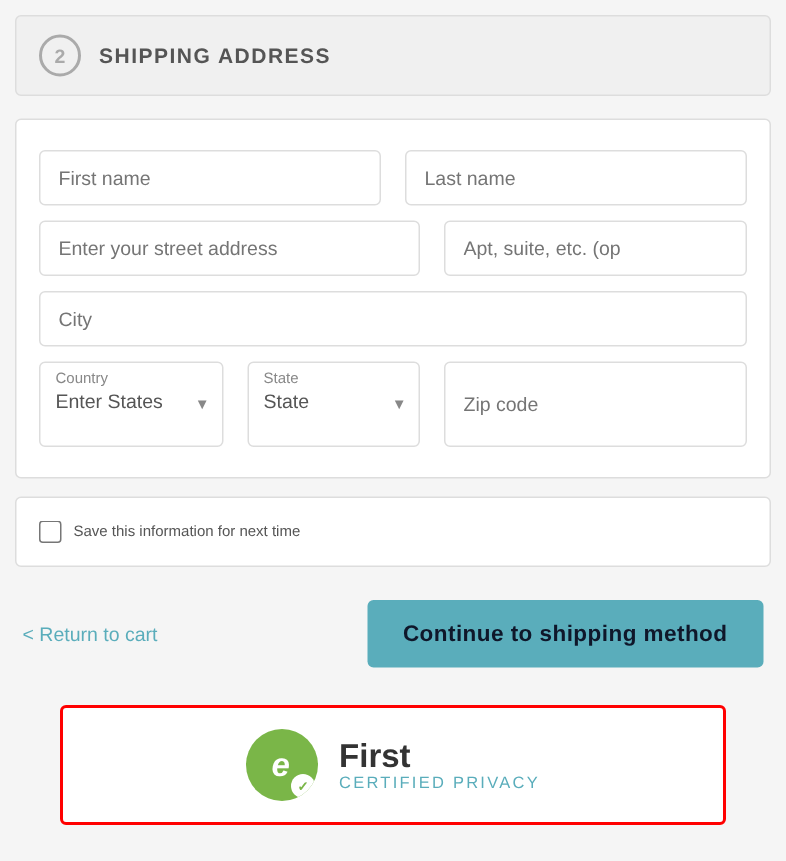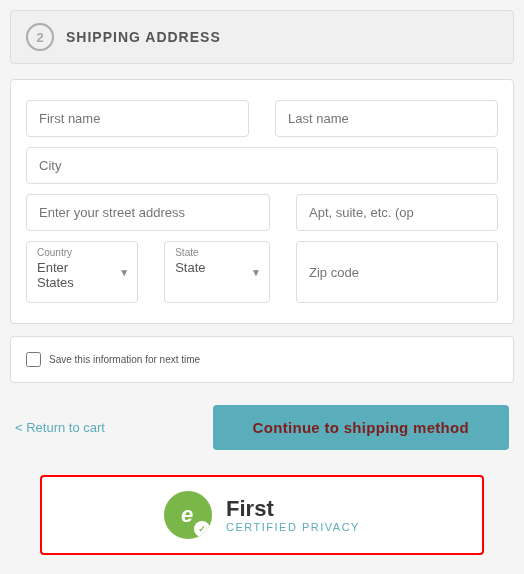--- a/index.html
+++ b/index.html
@@ -46,21 +46,21 @@
     }
     .form-section {
       background: #fff;
       border: 1px solid #ddd;
       border-radius: 4px;
       padding: 20px 15px;
       margin-bottom: 12px;
     }
     .form-row {
       display: flex;
-      gap: 26px;
+      gap: 16px;
       margin-bottom: 10px;
     }
     .form-row:last-child {
       margin-bottom: 0;
     }
     .form-input {
       flex: 1;
       padding: 10px 12px;
       border: 1px solid #ddd;
       border-radius: 4px;
@@ -77,21 +77,21 @@
       color: #888;
     }
     .form-select-container {
       flex: 1;
       border: 1px solid #ddd;
       border-radius: 4px;
       background: #fff;
       position: relative;
       display: flex;
       flex-direction: column;
-      padding: 18px 30px 12px 10px;
+      padding: 18px 30px 22px 10px;
       cursor: pointer;
     }
     .select-value {
       font-size: 13px;
       color: #555;
     }
     .select-arrow {
       position: absolute;
       right: 8px;
       top: 50%;
@@ -130,24 +130,24 @@
       gap: 23px;
     }
     .return-link {
       font-size: 13px;
       color: #5aadbb;
       text-decoration: none;
       cursor: pointer;
     }
     .continue-btn {
       background: #5aadbb;
-      color: #7f1d1d;
+      color: #0f172a;
       border: none;
       border-radius: 4px;
-      padding: 14px 40px;
+      padding: 14px 24px;
       font-size: 15px;
       font-weight: bold;
       cursor: pointer;
       letter-spacing: 0.3px;
     }
     .truste-container {
       border: 2px solid red;
       border-radius: 4px;
       background: #fff;
       display: flex;
@@ -223,26 +223,26 @@
   </div>
 
   <div class="form-section">
 
     <div class="form-row">
       <input class="form-input" type="text" placeholder="First name" style="">
       <input class="form-input" type="text" placeholder="Last name" style="">
     </div>
 
     <div class="form-row">
-      <input class="form-input" type="text" placeholder="City" style="">
-    </div>
-
-    <div class="form-row">
       <input class="form-input" type="text" style="flex: 1.5 1 0%;" placeholder="Enter your street address">
       <input class="form-input" type="text" placeholder="Apt, suite, etc. (op" style="">
+    </div>
+
+    <div class="form-row">
+      <input class="form-input" type="text" placeholder="City" style="">
     </div>
 
     <div class="form-row">
 
       <div class="form-select-container" style="flex: 1.1;">
         <span class="select-label">Country</span>
         <span class="select-value">Enter States</span>
         <span class="select-arrow">▼</span>
       </div>
 

